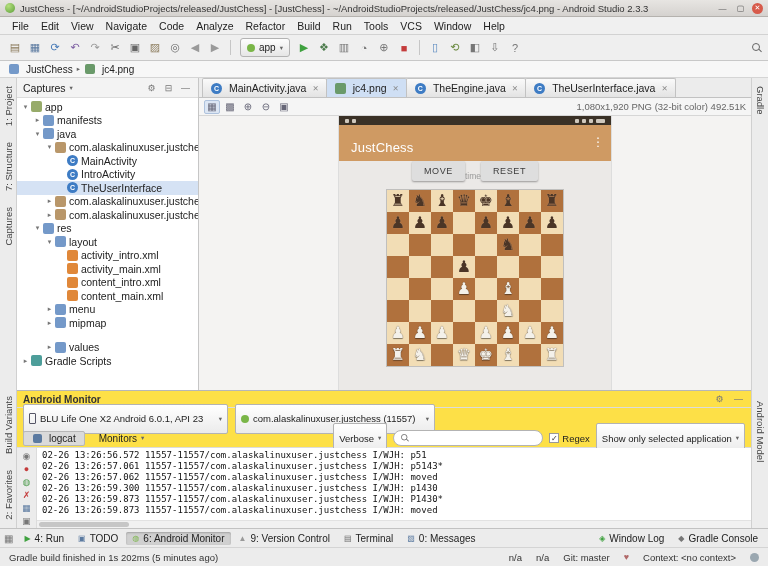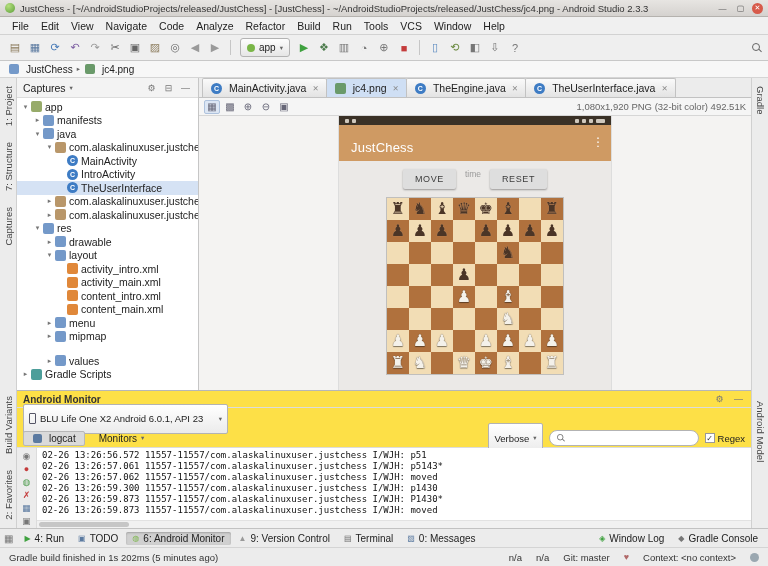--- a/index.html
+++ b/index.html
@@ -98,21 +98,21 @@
     display:flex; flex-direction:column; }
   .phone-status { height:9px; flex:none; background:#3a3126; display:flex; align-items:center;
     justify-content:space-between; padding:0 6px; }
   .ps-group { display:flex; gap:3px; }
   .ps-dot { width:4px; height:4px; background:#cfc8bd; border-radius:1px; }
   .phone-appbar { height:36px; flex:none; background:#cf9a63; color:#fff; position:relative;
     display:flex; align-items:flex-end; padding:0 12px 6px; }
   .appbar-title { font-size:13px; letter-spacing:0.2px; }
   .overflow { position:absolute; right:7px; top:10px; font-size:12px; color:#fff; }
   .phone-body { flex:1; background:#ebe9e7; display:flex; flex-direction:column; align-items:center; }
-  .controls { margin:8px 0 9px; display:flex; align-items:flex-start; gap:9px; }
+  .controls { margin:0 0 9px; display:flex; align-items:flex-end; }
   .android-btn { background:#dedede; border-radius:2px; box-shadow:0 1px 2px rgba(0,0,0,0.35);
     padding:5px 12px; font-size:9px; color:#3c3c3c; letter-spacing:0.6px; }
   .time-label { font-size:8.5px; color:#9a9a9a; }
   .board { width:176px; height:176px; flex:none; display:grid;
     grid-template-columns:repeat(8,22px); grid-template-rows:repeat(8,22px);
     box-shadow:0 0 0 1px rgba(0,0,0,0.18); }
   .sq { display:flex; align-items:center; justify-content:center;
     font-family:"DejaVu Sans",sans-serif; font-size:16px; line-height:22px; }
   .piece-w { color:#f4f1ea; text-shadow:0 0 1px #5a4a38, 0 1px 1px rgba(0,0,0,0.45); }
   .piece-b { color:#4b3526; text-shadow:0 0 1px rgba(255,255,255,0.28); }
@@ -312,25 +312,20 @@
               <span class="tr-arrow">▸</span>
               <span class="ti ti-package"></span>
               <span>com.alaskalinuxuser.justchess (test)</span>
             </div>
             <div class="tree-row" style="padding-left: 16px;">
               <span class="tr-arrow">▾</span>
               <span class="ti ti-folder"></span>
               <span>res</span>
             </div>
             <div class="tree-row" style="padding-left: 28px;">
-              <span class="tr-arrow">▸</span>
-              <span class="ti ti-folder"></span>
-              <span>drawable</span>
-            </div>
-            <div class="tree-row" style="padding-left: 28px;">
               <span class="tr-arrow">▾</span>
               <span class="ti ti-folder"></span>
               <span>layout</span>
             </div>
             <div class="tree-row" style="padding-left: 40px;">
               <span class="tr-arrow"></span>
               <span class="ti ti-xml"></span>
               <span>activity_intro.xml</span>
             </div>
             <div class="tree-row" style="padding-left: 40px;">
@@ -571,20 +566,25 @@
         <span class="spacer"></span>
         <span class="pp-ico">⚙</span>
         <span class="pp-ico">—</span>
       </div>
       <div class="mon-devices">
         <span class="dropdown" style="width:205px">
           <span class="phone-ico"></span>
           <span class="dd-text">BLU Life One X2 Android 6.0.1, API 23</span>
           <span class="dd-arrow" style="margin-left:auto">▾</span>
         </span>
+        <span class="dropdown" style="width:200px">
+          <span class="droid-ico"></span>
+          <span class="dd-text">com.alaskalinuxuser.justchess (11557)</span>
+          <span class="dd-arrow" style="margin-left:auto">▾</span>
+        </span>
       </div>
       <div class="mon-tabs-row">
         <span class="mon-tab active">
           <span class="ti ti-logcat"></span>
           <span>logcat</span>
         </span>
         <span class="mon-tab">
           <span>Monitors</span>
           <span class="dd-arrow">▾</span>
         </span>
@@ -594,20 +594,24 @@
             <span class="dd-arrow">▾</span>
           </span>
           <span class="searchbox">
             <span class="mag" style="transform:scale(0.8)"></span>
             <input style="">
           </span>
           <span class="checkbox">
             <span class="cb" id="regex-check">✓</span>
             <span>Regex</span>
           </span>
+          <span class="dropdown">
+            <span>Show only selected application</span>
+            <span class="dd-arrow">▾</span>
+          </span>
         </span>
       </div>
       <div class="mon-body">
         <div class="mon-side" id="mon-side">
             <span class="side-icon" style="color: rgb(119, 119, 119);">◉</span>
             <span class="side-icon" style="color: rgb(196, 59, 59);">●</span>
             <span class="side-icon" style="color: rgb(74, 154, 74);">◍</span>
             <span class="side-icon" style="color: rgb(196, 59, 59);">✗</span>
             <span class="side-icon" style="color: rgb(91, 122, 160);">▦</span>
             <span class="side-icon" style="color: rgb(119, 119, 119);">▣</span>

